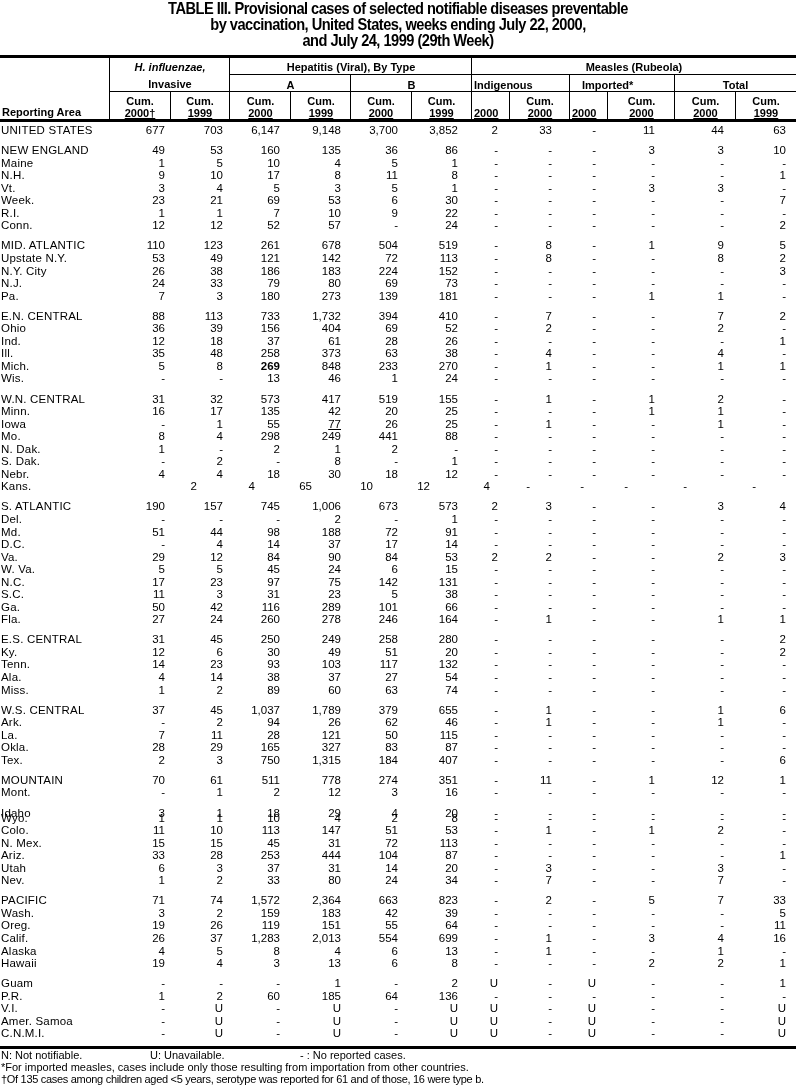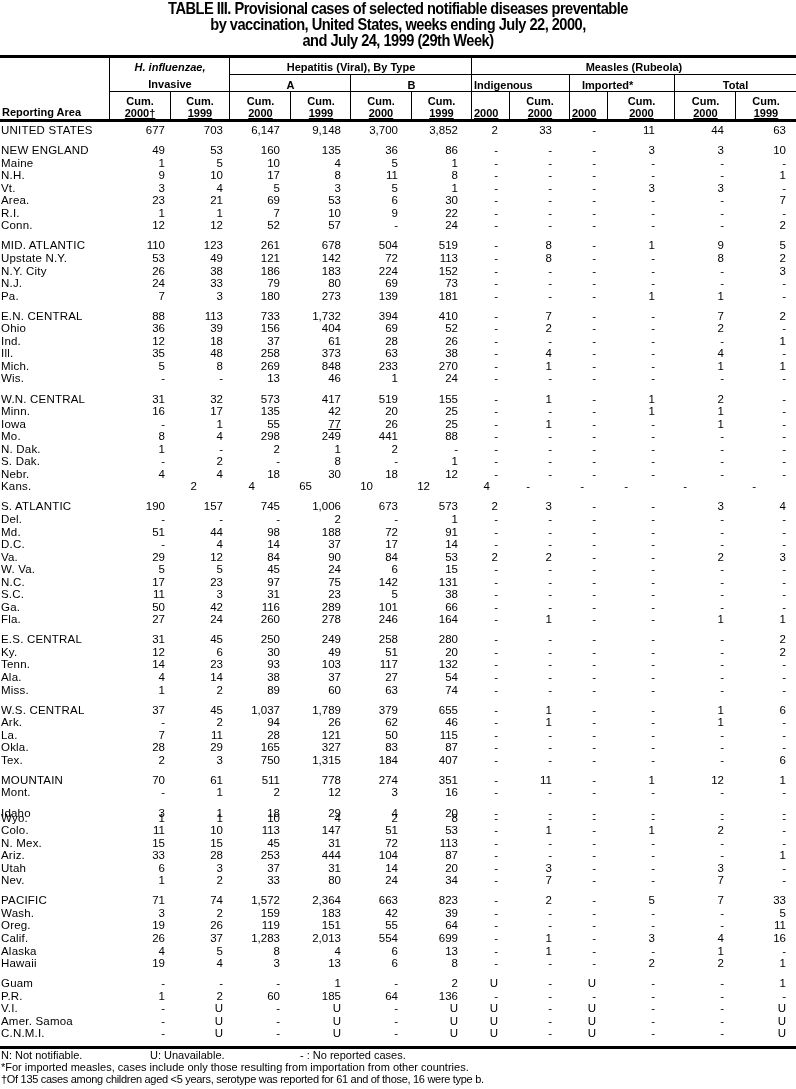--- a/index.html
+++ b/index.html
@@ -183,21 +183,21 @@
       <span class="c" style="right: 398px;">5</span>
       <span class="c" style="right: 338px;">1</span>
       <span class="c" style="right: 298px;">-</span>
       <span class="c" style="right: 244px;">-</span>
       <span class="c" style="right: 200px;">-</span>
       <span class="c" style="right: 141px;">3</span>
       <span class="c" style="right: 72px;">3</span>
       <span class="c" style="right: 10px;">-</span>
     </div>
     <div class="row" style="top: 194.3px;">
-      <span class="area">Area.</span>
+      <span class="area">Week.</span>
       <span class="c" style="right: 631px;">23</span>
       <span class="c" style="right: 573px;">21</span>
       <span class="c" style="right: 516px;">69</span>
       <span class="c" style="right: 455px;">53</span>
       <span class="c" style="right: 398px;">6</span>
       <span class="c" style="right: 338px;">30</span>
       <span class="c" style="right: 298px;">-</span>
       <span class="c" style="right: 244px;">-</span>
       <span class="c" style="right: 200px;">-</span>
       <span class="c" style="right: 141px;">-</span>
@@ -366,21 +366,21 @@
       <span class="c" style="right: 244px;">4</span>
       <span class="c" style="right: 200px;">-</span>
       <span class="c" style="right: 141px;">-</span>
       <span class="c" style="right: 72px;">4</span>
       <span class="c" style="right: 10px;">-</span>
     </div>
     <div class="row" style="top: 359.9px;">
       <span class="area">Mich.</span>
       <span class="c" style="right: 631px;">5</span>
       <span class="c" style="right: 573px;">8</span>
-      <span class="c" style="right: 516px;">269</span>
+      <span class="c" style="right: 516px; font-weight: bold;">269</span>
       <span class="c" style="right: 455px;">848</span>
       <span class="c" style="right: 398px;">233</span>
       <span class="c" style="right: 338px;">270</span>
       <span class="c" style="right: 298px;">-</span>
       <span class="c" style="right: 244px;">1</span>
       <span class="c" style="right: 200px;">-</span>
       <span class="c" style="right: 141px;">-</span>
       <span class="c" style="right: 72px;">1</span>
       <span class="c" style="right: 10px;">1</span>
     </div>

